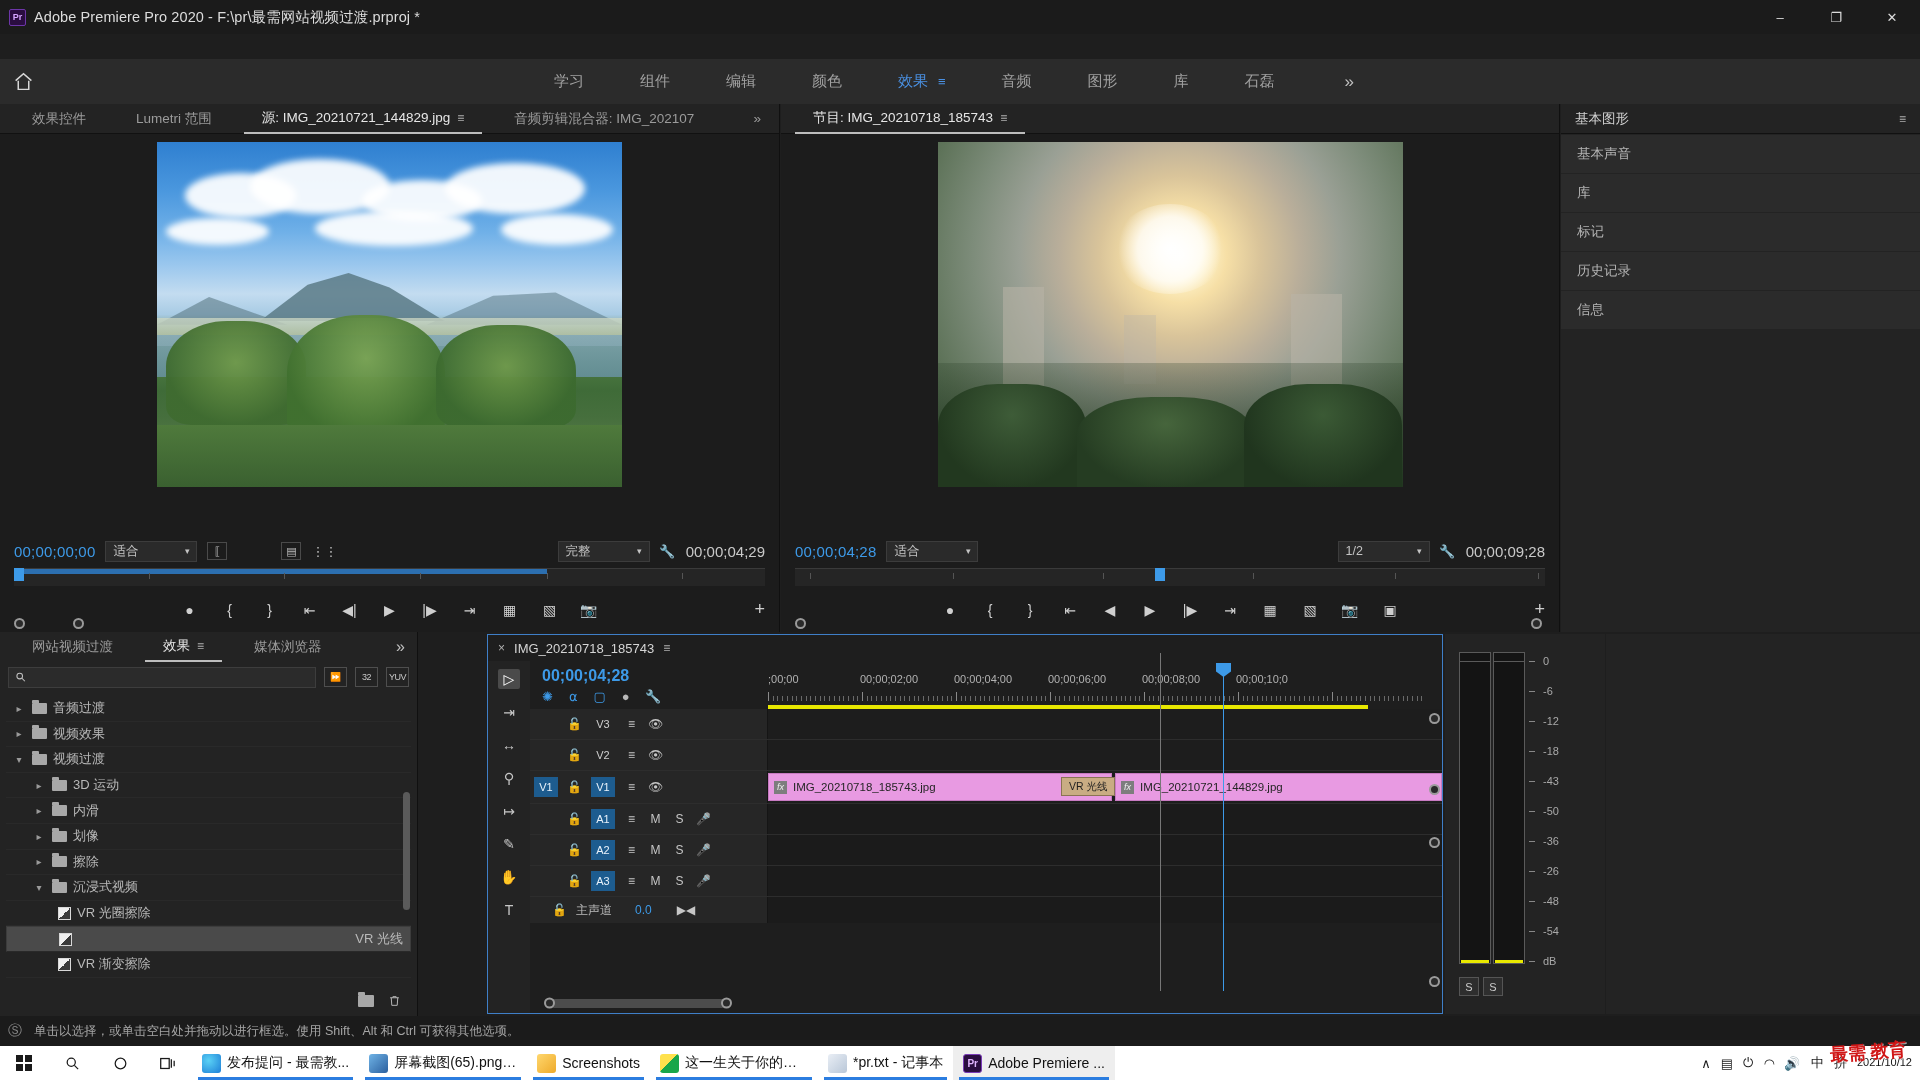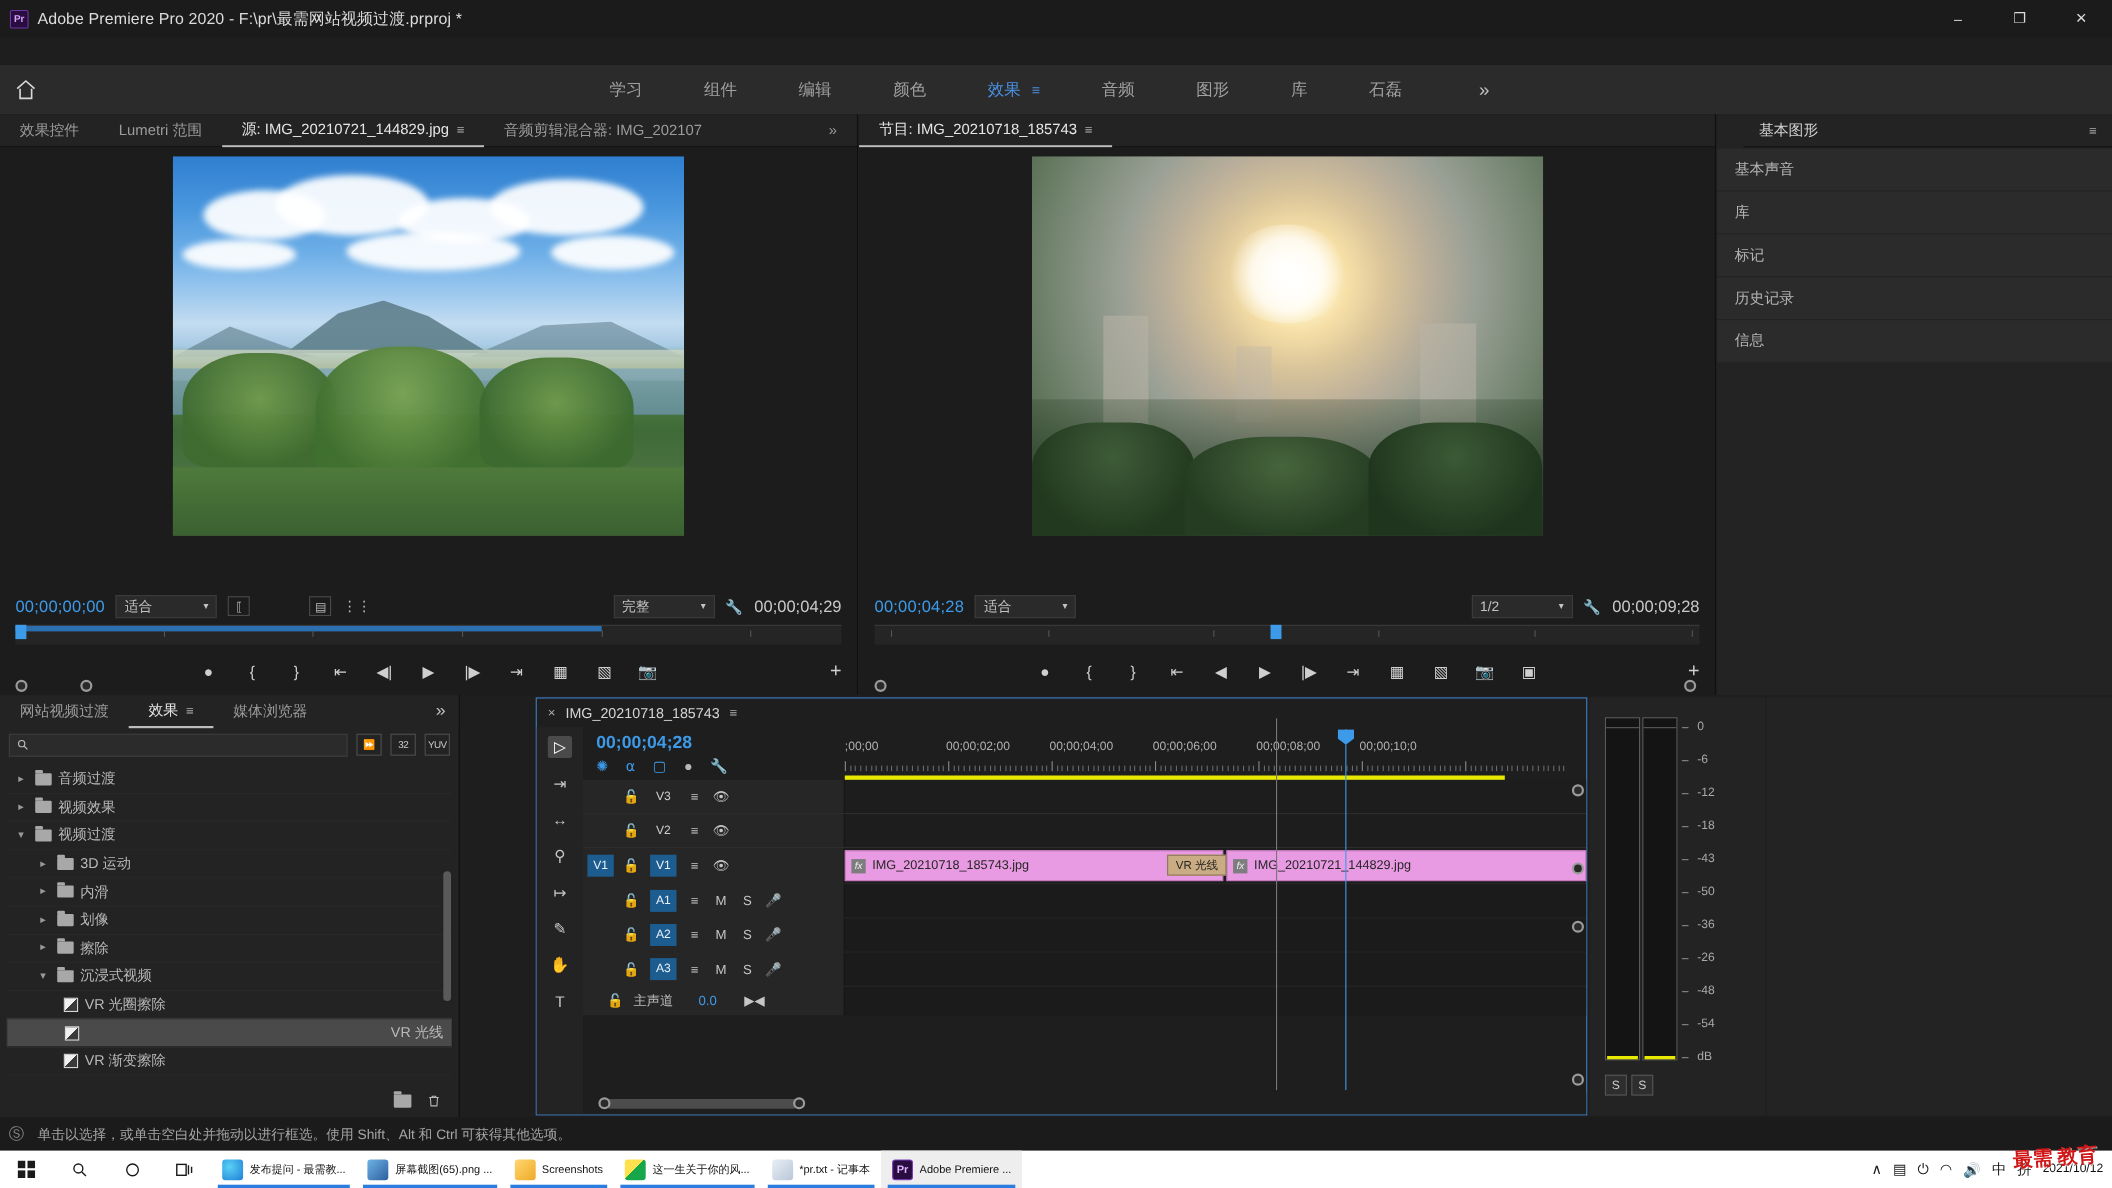--- a/index.html
+++ b/index.html
@@ -59,40 +59,40 @@
 
   
   .monitors { position:absolute; left:0; top:104px; width:1920px; height:528px; }
 
   .panel-tabbar {
     height:30px; background:#232323; display:flex; align-items:center;
     border-bottom:1px solid #111;
   }
   .ptab {
     font-size:13.5px; color:#9b9b9b; padding:0 18px; height:30px;
-    display:flex; align-items:center; white-space:nowrap; gap:7px;
+    display:flex; align-items:center; white-space:nowrap; gap:7px;margin-left:14px;
   }
   .ptab.active { color:#e6e6e6; border-bottom:2px solid #bdbdbd; }
   .ptab .hamb { font-size:12px; color:#b0b0b0; }
 
   .src-panel {
     position:absolute; left:0; top:0; width:780px; height:528px;
     background:#1c1c1c; border-right:1px solid #101010;
   }
   .prog-panel {
     position:absolute; left:781px; top:0; width:779px; height:528px;
     background:#1c1c1c; border-right:1px solid #101010;
   }
   .right-panel {
     position:absolute; left:1561px; top:0; width:359px; height:528px;
     background:#232323;
   }
   .rp-head {
     height:30px; background:#232323; display:flex; align-items:center;
-    padding:0 14px; border-bottom:1px solid #111;margin-left:24px;
+    padding:0 14px; border-bottom:1px solid #111;
   }
   .rp-head .t { font-size:13.5px; color:#d2d2d2; }
   .rp-head .hamb { margin-left:auto; font-size:12px; color:#b0b0b0; }
   .rp-list { padding-top:1px; }
   .rp-item {
     height:38px; background:#2b2b2b; margin-bottom:1px;
     display:flex; align-items:center; padding-left:16px;
     font-size:13.5px; color:#b4b4b4;
   }
 
@@ -376,21 +376,21 @@
   }
   .tb-apps { display:flex; align-items:center; height:34px; }
   .tb-app {
     height:34px; display:flex; align-items:center; gap:6px; padding:0 10px;
     position:relative; max-width:168px;
   }
   .tb-app.active { background:#eeeeee; }
   .tb-app:after {
     content:''; position:absolute; left:6px; right:6px; bottom:0; height:3px; background:#2b7de0;
   }
-  .tb-app .lbl { font-size:10px; color:#111; white-space:nowrap; overflow:hidden; text-overflow:ellipsis; }
+  .tb-app .lbl { font-size:14px; color:#111; white-space:nowrap; overflow:hidden; text-overflow:ellipsis; }
   .tb-ic { width:19px; height:19px; flex:none; border-radius:3px; }
   .tb-right { margin-left:auto; display:flex; align-items:center; gap:10px; padding-right:8px; }
   .tb-r-ico { color:#1a1a1a; font-size:13px; }
   .tb-clock { font-size:11px; color:#111; line-height:1.25; text-align:center; }
   .wm {
     position:absolute; right:14px; top:1040px; color:#d01616; font-size:18px;
     font-weight:bold; font-family:"Liberation Serif", serif; transform:rotate(-4deg);
     text-shadow:1px 1px 0 rgba(255,255,255,.6);
   }
 </style>

